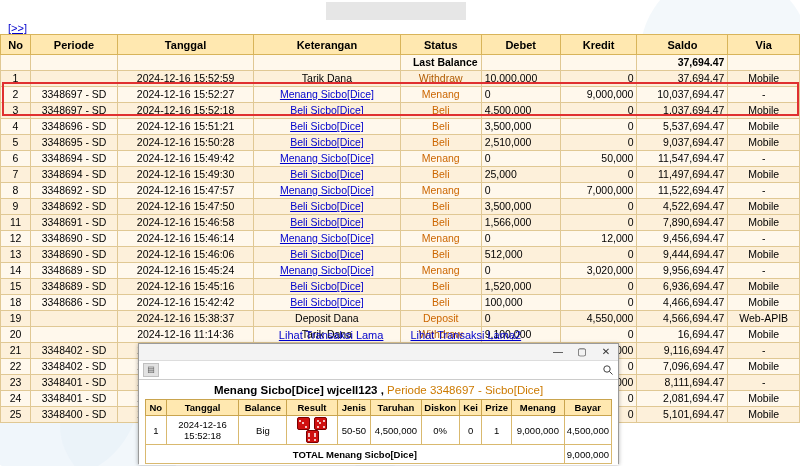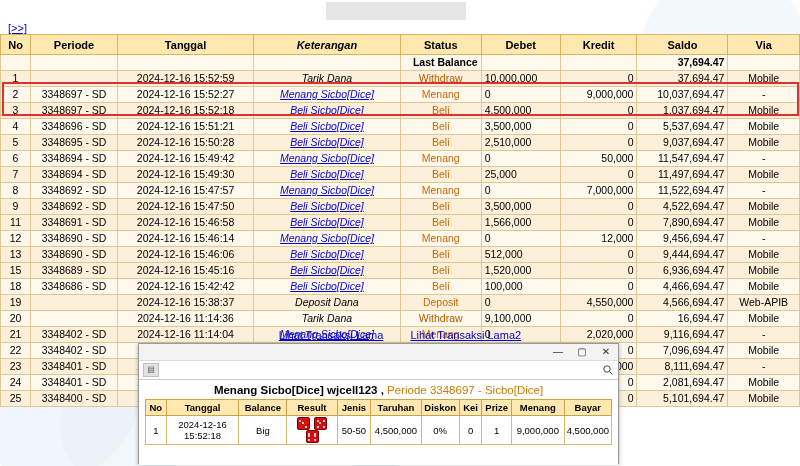--- a/index.html
+++ b/index.html
@@ -48,21 +48,21 @@
     height:13px;
     line-height:13px;
     white-space:nowrap;
   }
   tr.rowA td{background:#fdf0da;}
   tr.rowB td{background:#fff8ec;}
   tr.lastbal td{background:#fff8ec;font-weight:bold;}
   .c-no{width:30px;text-align:center;}
   .c-per{width:90px;text-align:center;}
   .c-tgl{width:150px;text-align:center;}
-  .c-ket{width:170px;text-align:center;font-style:italic;}
+  .c-ket{width:170px;text-align:center;}
   .c-sts{width:80px;text-align:center;}
   .c-deb{width:85px;text-align:left;padding-right:18px;}
   .c-kre{width:85px;text-align:right;padding-right:18px;}
   .c-sal{width:95px;text-align:right;padding-right:18px;}
   .c-via{width:75px;text-align:center;}
   .lnk{color:#0000cc;text-decoration:underline;cursor:pointer;text-align:right;}
   .st-withdraw{color:#b05a00;}
   .st-menang{color:#cc6600;}
   .st-beli{color:#cc6600;}
   .st-deposit{color:#cc6600;}
@@ -287,20 +287,31 @@
       <tr class="rowA">
         <td class="c-no">13</td>
         <td class="c-per">3348690 - SD</td>
         <td class="c-tgl">2024-12-16 15:46:06</td>
         <td class="c-ket"><span class="lnk">Beli Sicbo[Dice]</span></td>
         <td class="c-sts st-beli">Beli</td>
         <td class="c-deb">512,000</td>
         <td class="c-kre">0</td>
         <td class="c-sal">9,444,694.47</td>
         <td class="c-via">Mobile</td>
+      </tr>
+      <tr class="rowB">
+        <td class="c-no">14</td>
+        <td class="c-per">3348689 - SD</td>
+        <td class="c-tgl">2024-12-16 15:45:24</td>
+        <td class="c-ket"><span class="lnk">Menang Sicbo[Dice]</span></td>
+        <td class="c-sts st-menang">Menang</td>
+        <td class="c-deb">0</td>
+        <td class="c-kre">3,020,000</td>
+        <td class="c-sal">9,956,694.47</td>
+        <td class="c-via">-</td>
       </tr>
       <tr class="rowA">
         <td class="c-no">15</td>
         <td class="c-per">3348689 - SD</td>
         <td class="c-tgl">2024-12-16 15:45:16</td>
         <td class="c-ket"><span class="lnk">Beli Sicbo[Dice]</span></td>
         <td class="c-sts st-beli">Beli</td>
         <td class="c-deb">1,520,000</td>
         <td class="c-kre">0</td>
         <td class="c-sal">6,936,694.47</td>
@@ -450,16 +461,20 @@
             <span class="dice"><i class="d-tl"></i><i class="d-tr"></i><i class="d-ml"></i><i class="d-mr"></i><i class="d-bl"></i><i class="d-br"></i></span>
           </td>
           <td>50-50</td>
           <td>4,500,000</td>
           <td>0%</td>
           <td>0</td>
           <td>1</td>
           <td>9,000,000</td>
           <td>4,500,000</td>
         </tr>
+        <tr>
+          <td class="pop-total" colspan="10">TOTAL  Menang Sicbo[Dice]</td>
+          <td>9,000,000</td>
+        </tr>
       </tbody>
     </table>
   </div>
 </div>
 
 </body></html>

